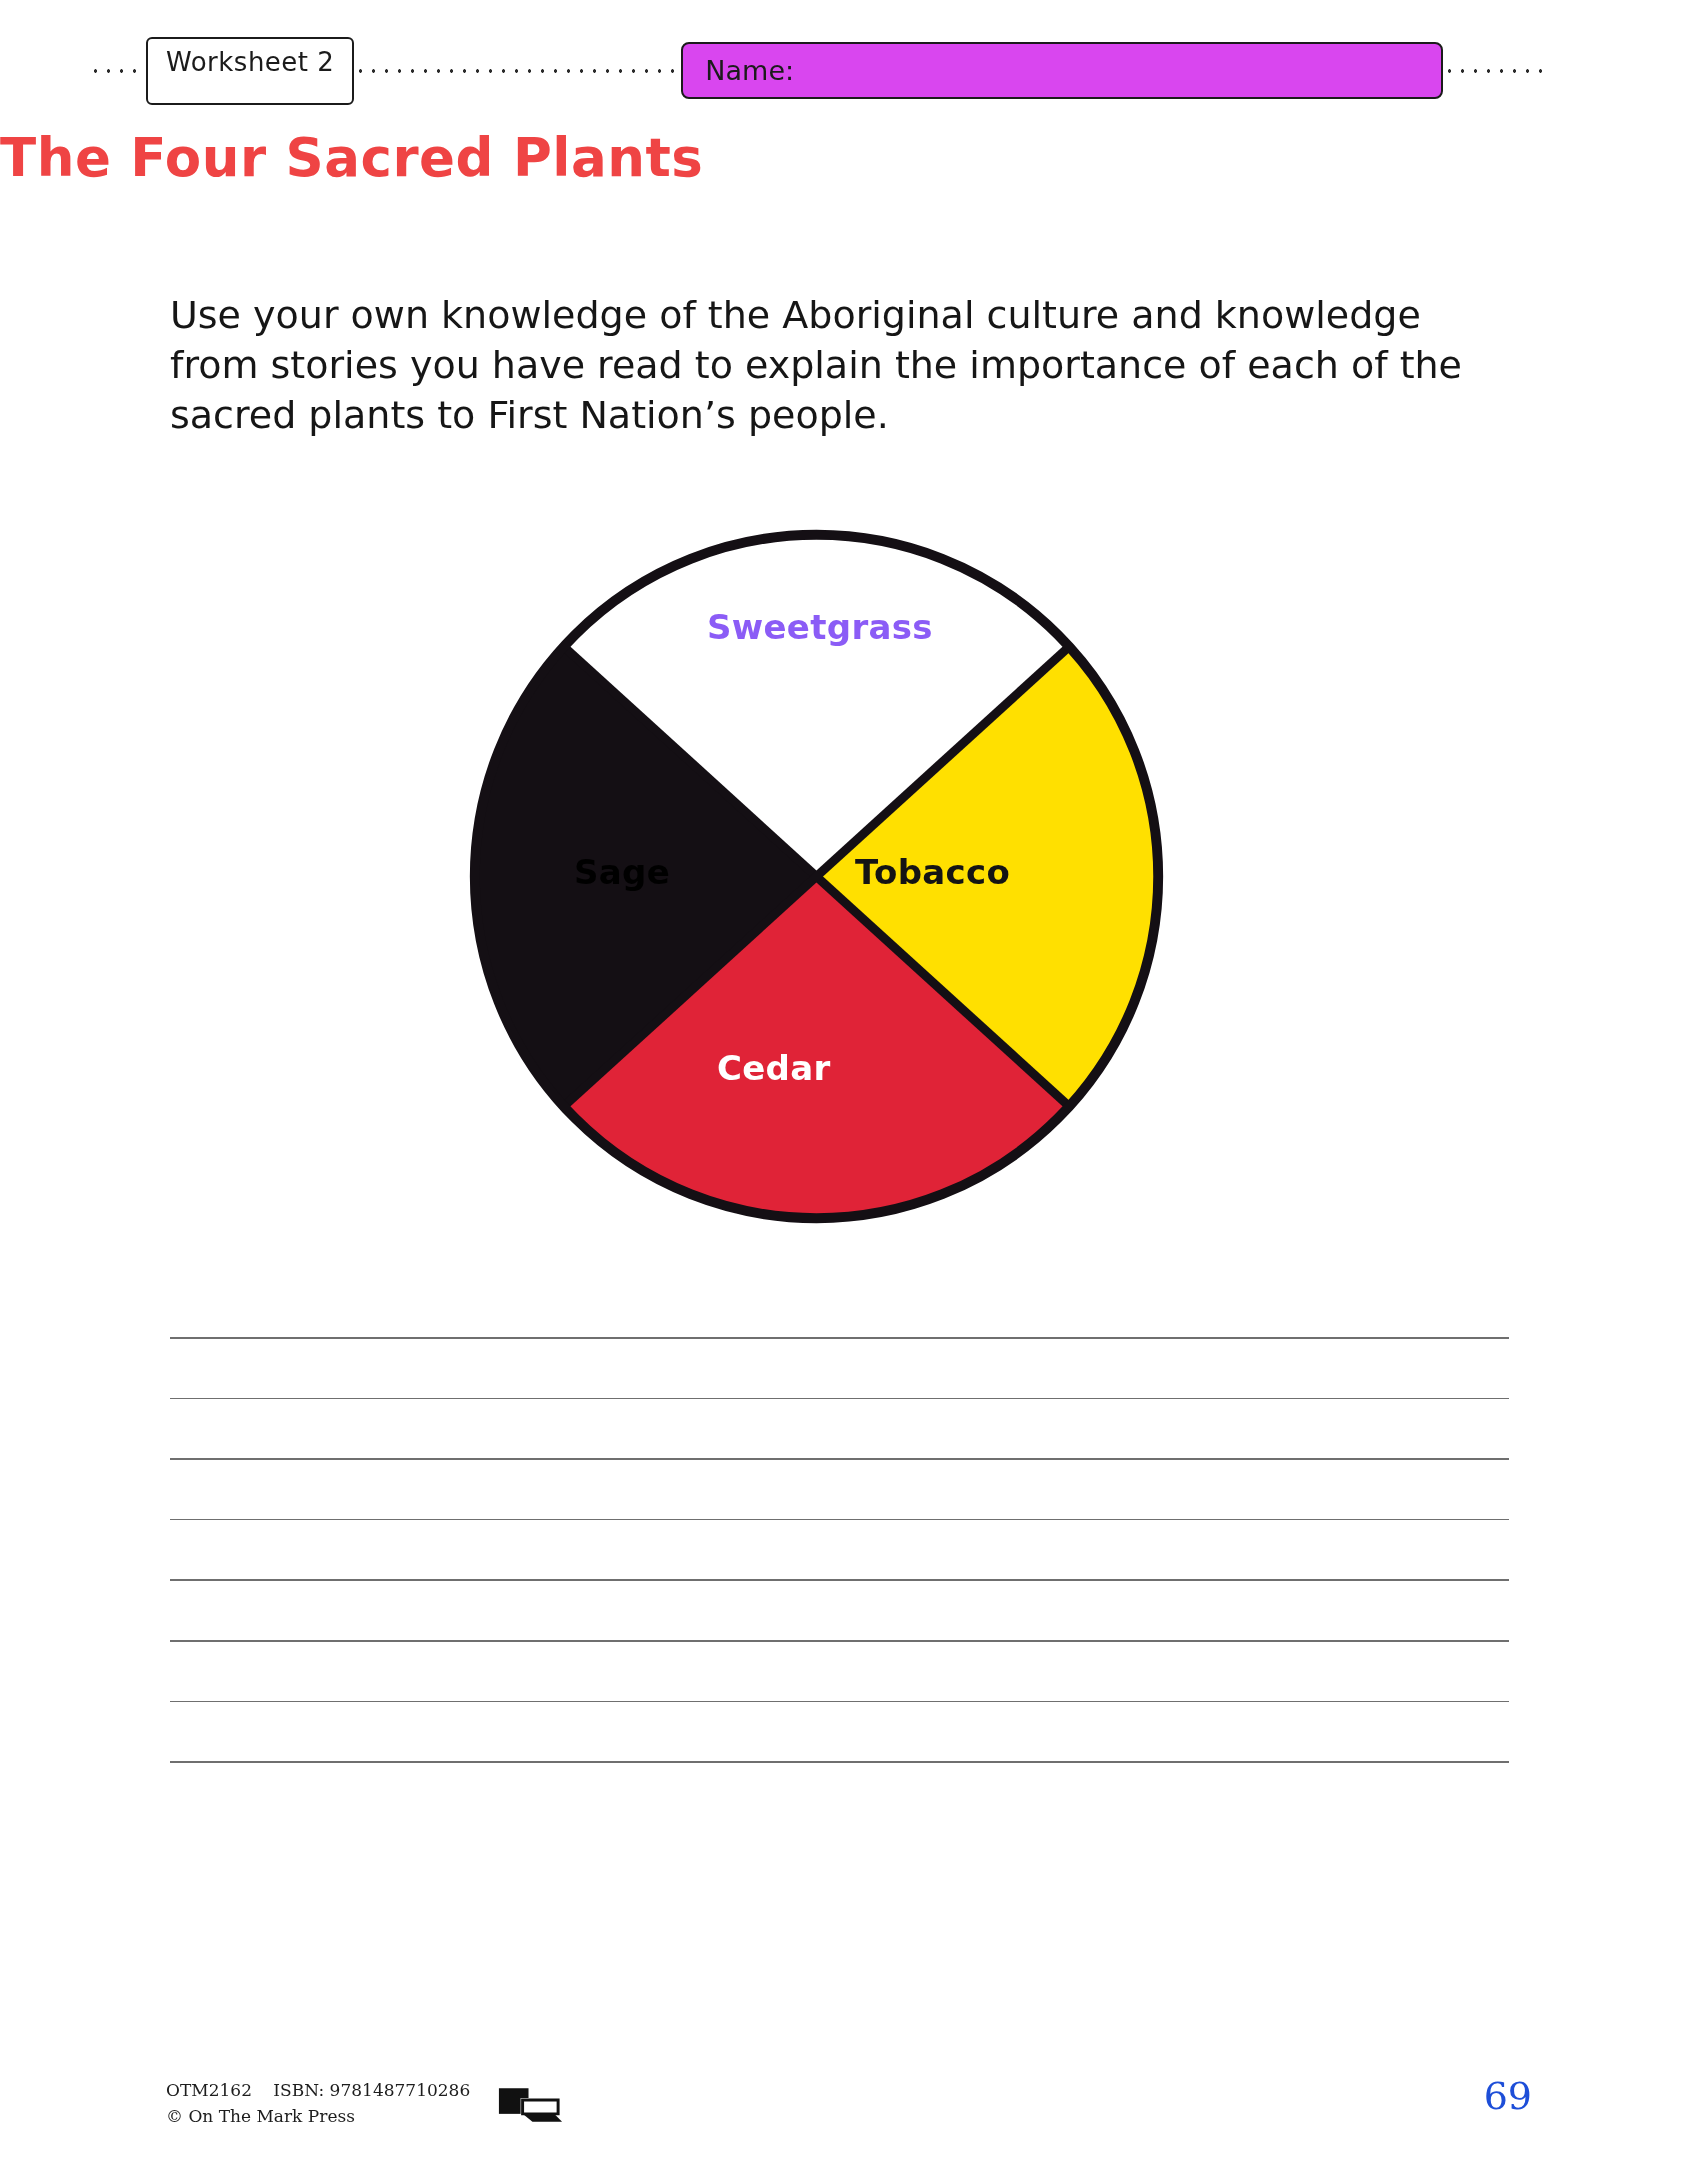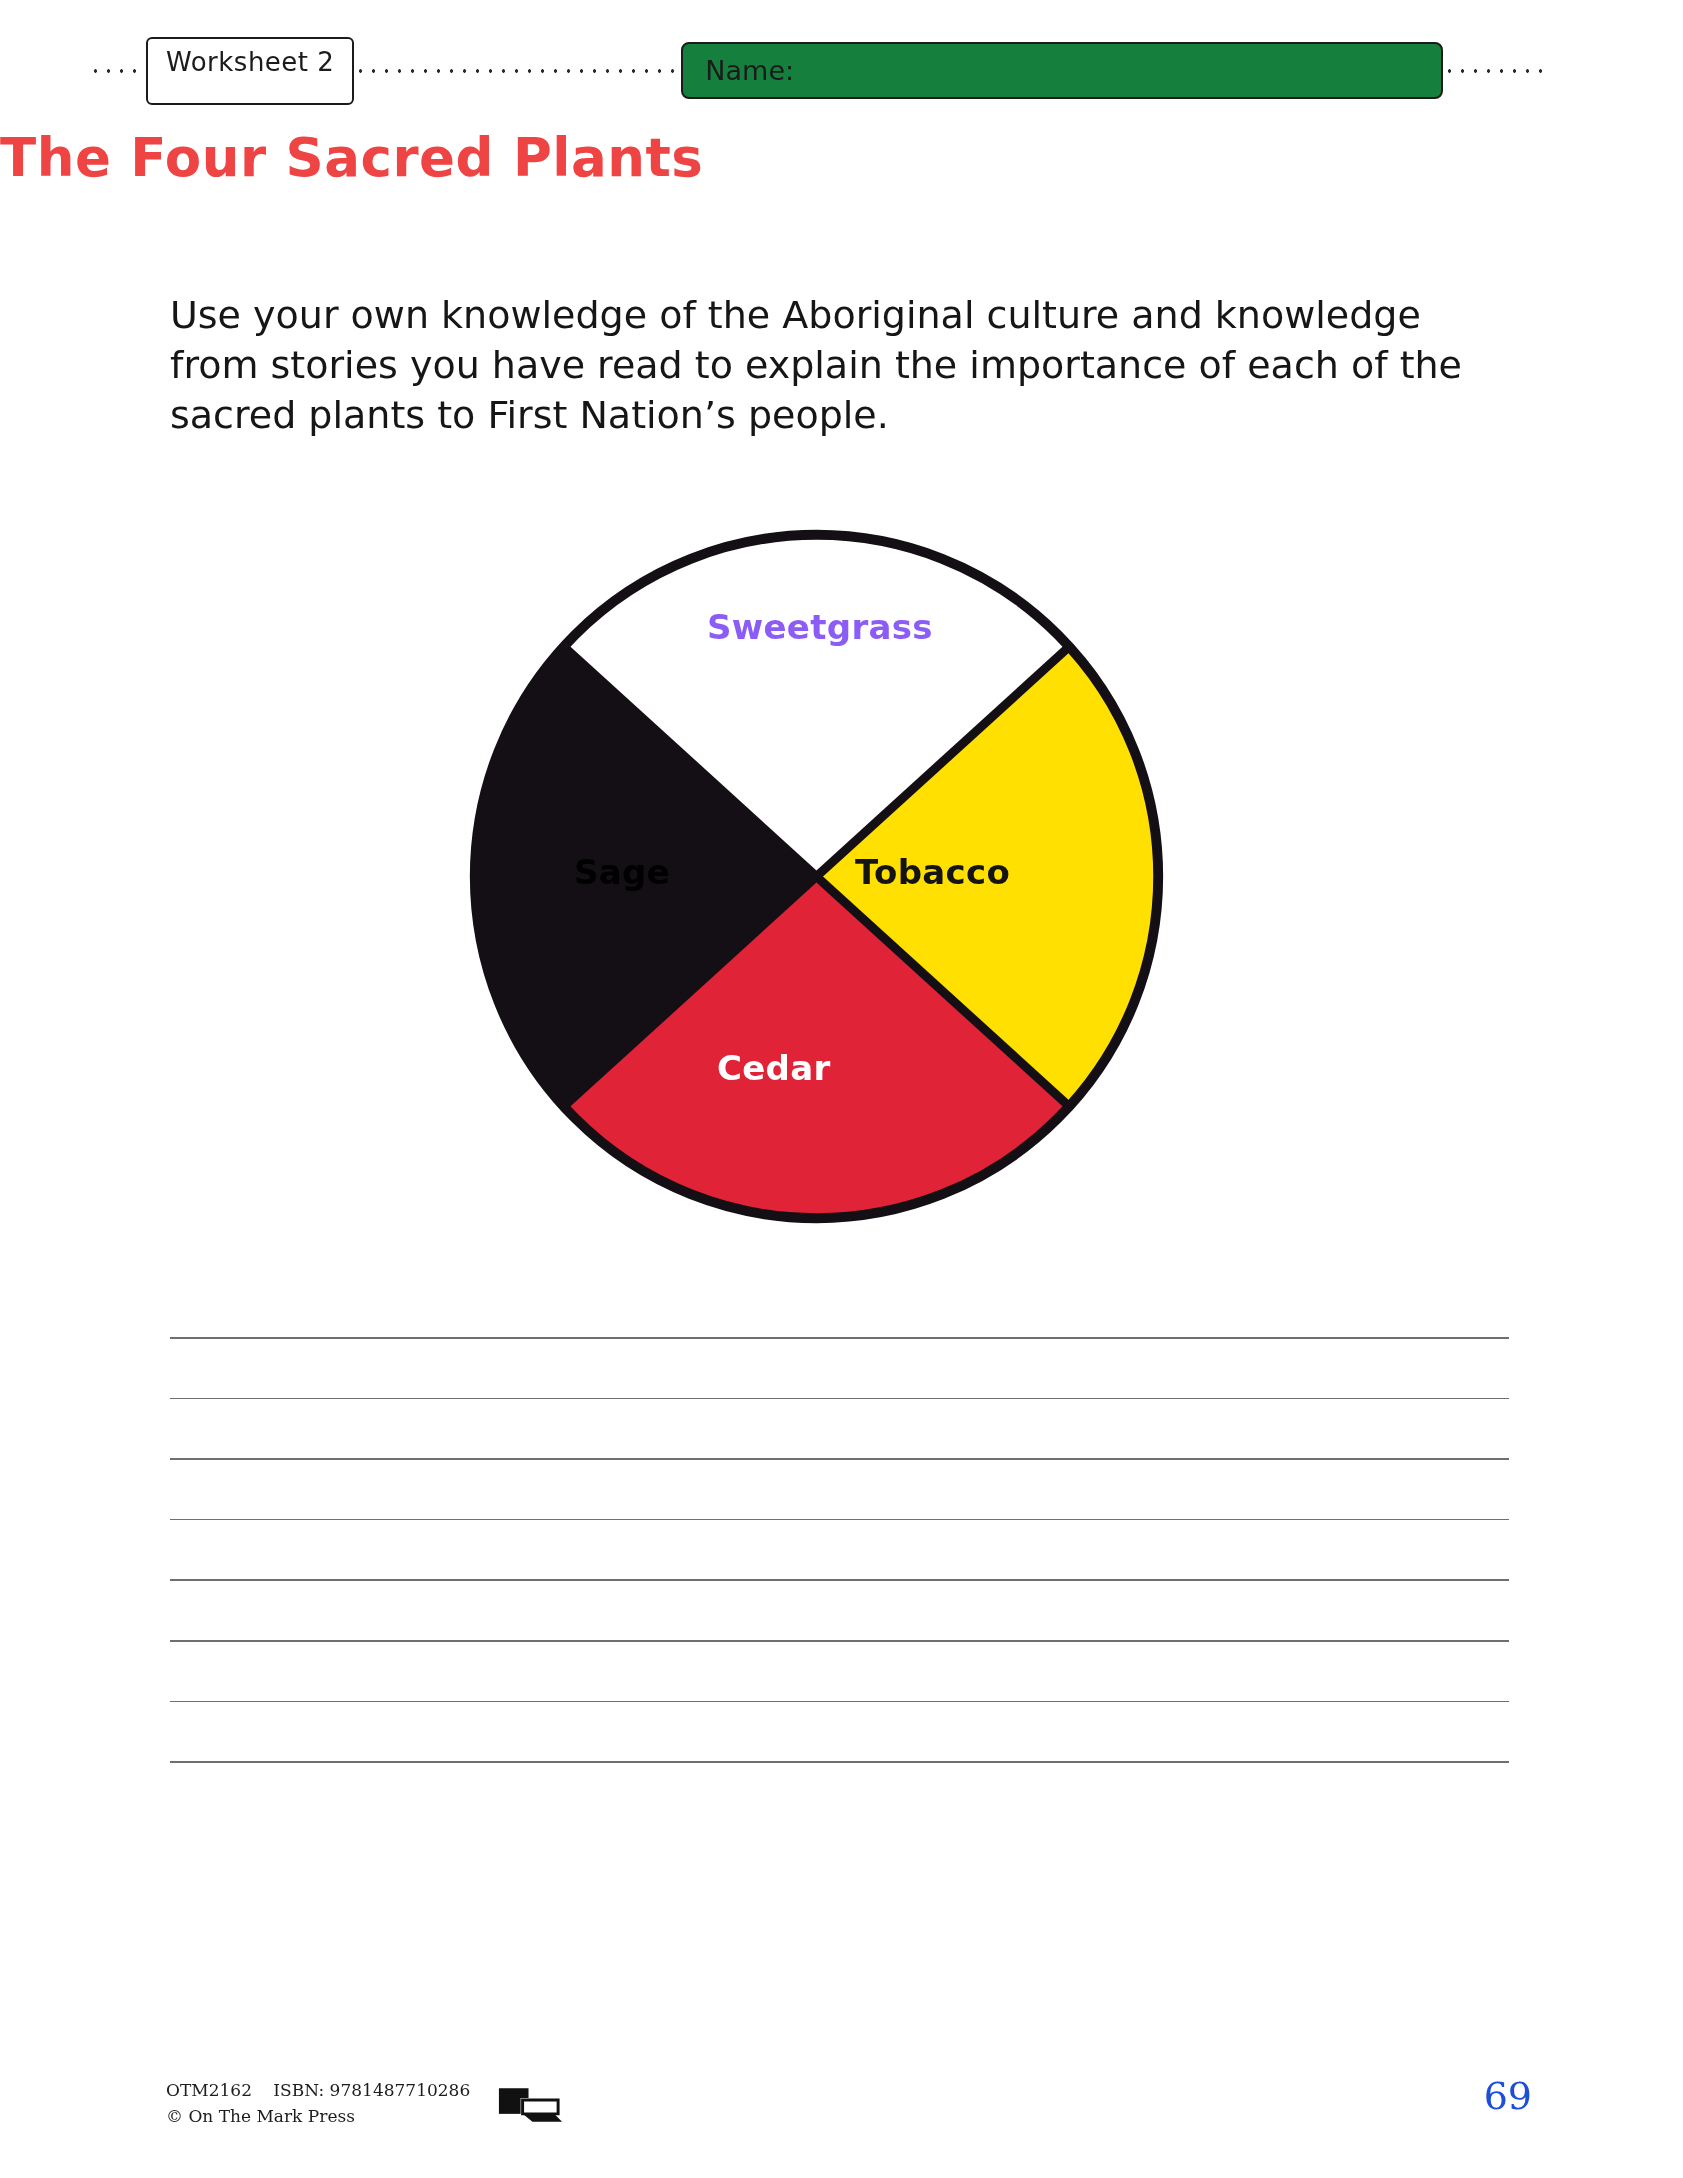--- a/index.html
+++ b/index.html
@@ -60,21 +60,21 @@
     border: 2.5px solid #1b1b1b;
     border-radius: 8px;
     height: 57px;
     width: 762px;
     display: flex;
     align-items: center;
     padding-left: 22px;
     box-sizing: border-box;
     font-size: 27px;
     color: #1b1b1b;
-    background: #15803d;
+    background: #d946ef;
   }
 
   
   .title {
     position: absolute;
     top: 127px;
     left: 0;
     width: 1683px;
     text-align: left;
     font-size: 53px;

